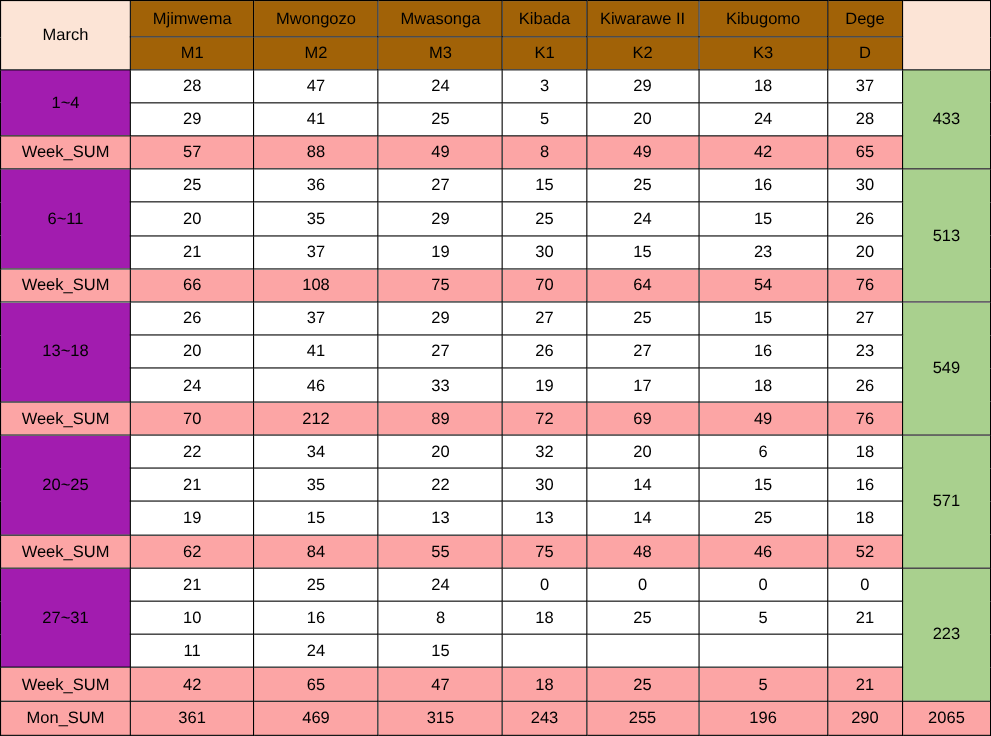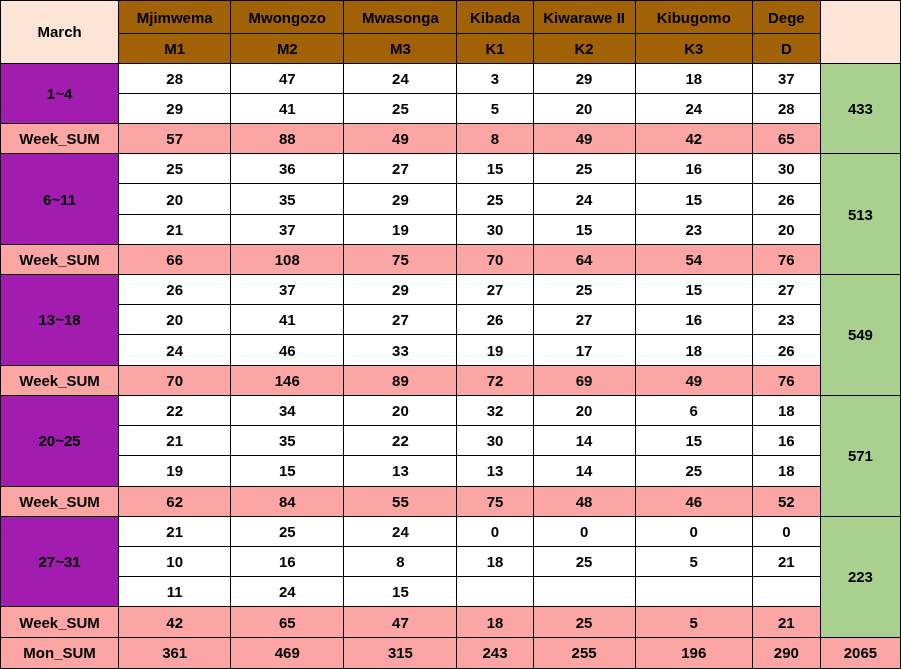--- a/index.html
+++ b/index.html
@@ -10,21 +10,20 @@
   body {
     width: 901px;
     height: 669px;
     font-family: "Liberation Sans", sans-serif;
     overflow: hidden;
   }
   #sheet {
     width: 901px;
     height: 669px;
     position: relative;
-    font-weight: bold;
   }
   table.grid {
     border-collapse: collapse;
     width: 901px;
     height: 669px;
     table-layout: fixed;
   }
   table.grid td {
     border: 1px solid #000000;
     text-align: center;
@@ -218,21 +217,21 @@
         <td class="data">46</td>
         <td class="data">33</td>
         <td class="data">19</td>
         <td class="data">17</td>
         <td class="data">18</td>
         <td class="data">26</td>
       </tr>
       <tr style="height:29px">
         <td class="weeksum-label">Week_SUM</td>
         <td class="weeksum-val">70</td>
-        <td class="weeksum-val">146</td>
+        <td class="weeksum-val">212</td>
         <td class="weeksum-val">89</td>
         <td class="weeksum-val">72</td>
         <td class="weeksum-val">69</td>
         <td class="weeksum-val">49</td>
         <td class="weeksum-val">76</td>
       </tr>
 
       <tr style="height:29px">
         <td class="rangelabel" rowspan="3">20~25</td>
         <td class="data">22</td>

